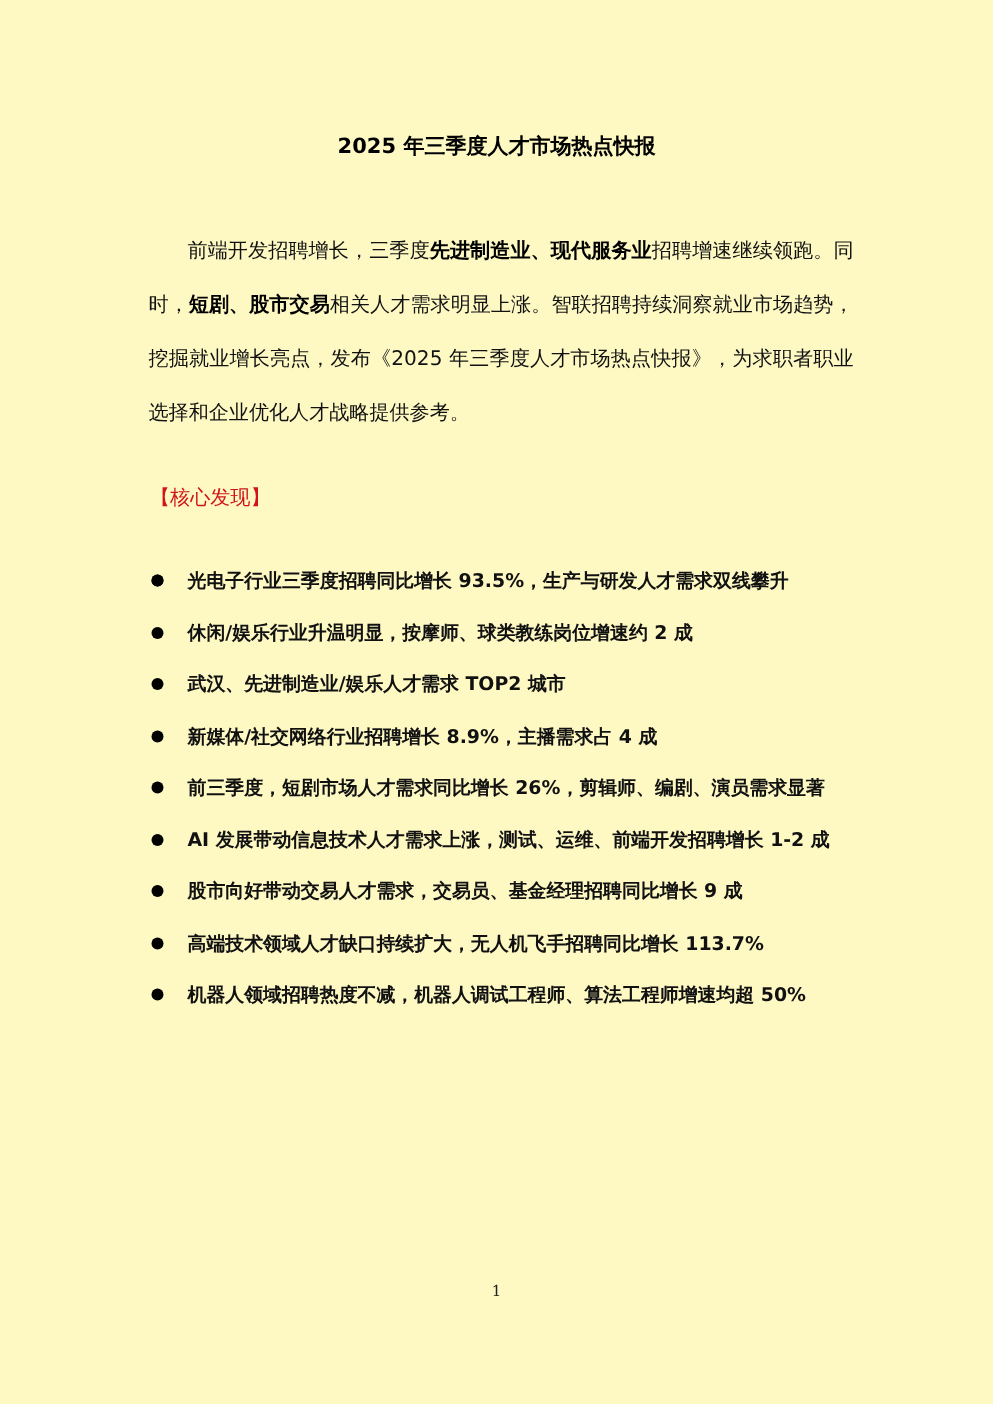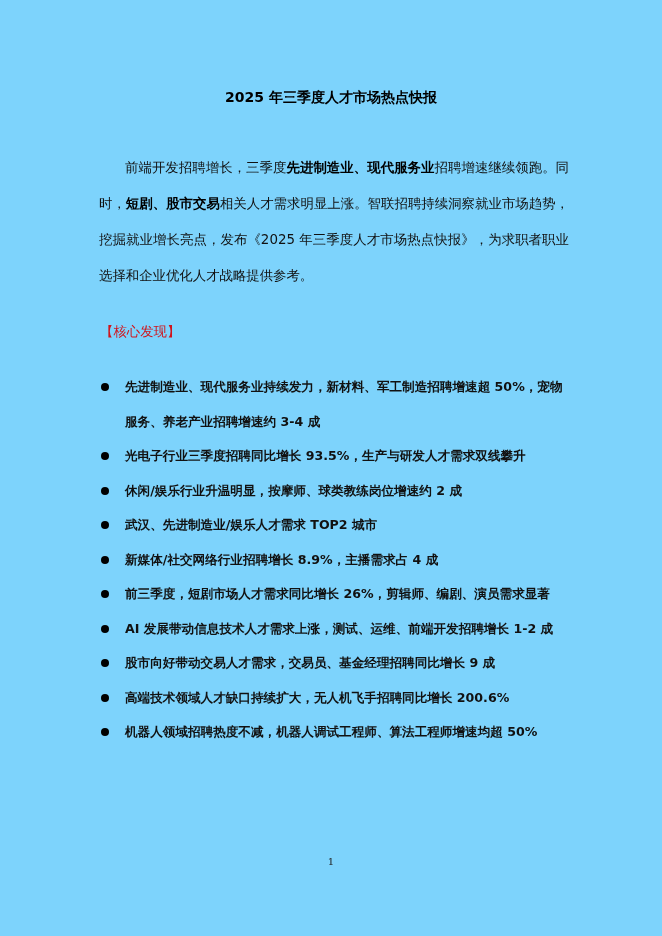--- a/index.html
+++ b/index.html
@@ -14,21 +14,21 @@
       overflow: hidden;
       font-family: "DejaVu Sans", "Liberation Sans", sans-serif;
       color: #000000;
     }
     .page {
       position: absolute;
       left: 0;
       top: 0;
       width: 662px;
       height: 936px;
-      background: #7dd3fc;
+      background: #fef9c3;
     }
     .title {
       position: absolute;
       left: 0;
       width: 662px;
       top: 89px;
       text-align: center;
       font-size: 14px;
       font-weight: bold;
       letter-spacing: 0;
@@ -96,26 +96,26 @@
 <div class="page">
   <div class="title">2025 年三季度人才市场热点快报</div>
 
   <p class="intro" style="margin:0;">
     <span>前端开发招聘增长，三季度</span><b>先进制造业、现代服务业</b><span>招聘增速继续领跑。同时，</span><b>短剧、股市交易</b><span>相关人才需求明显上涨。智联招聘持续洞察就业市场趋势，挖掘就业增长亮点，发布《2025 年三季度人才市场热点快报》，为求职者职业选择和企业优化人才战略提供参考。</span>
   </p>
 
   <div class="section-heading" style="color: rgb(208, 20, 28);">【核心发现】</div>
 
   <ul class="findings">
-    <li class="finding"><span class="bullet"></span><span>先进制造业、现代服务业持续发力，新材料、军工制造招聘增速超 50%，宠物服务、养老产业招聘增速约 3-4 成</span></li>
+    <li class="finding"><span class="bullet"></span></li>
     <li class="finding"><span class="bullet"></span><span>光电子行业三季度招聘同比增长 93.5%，生产与研发人才需求双线攀升</span></li>
     <li class="finding"><span class="bullet"></span><span>休闲/娱乐行业升温明显，按摩师、球类教练岗位增速约 2 成</span></li>
     <li class="finding"><span class="bullet"></span><span>武汉、先进制造业/娱乐人才需求 TOP2 城市</span></li>
     <li class="finding"><span class="bullet"></span><span>新媒体/社交网络行业招聘增长 8.9%，主播需求占 4 成</span></li>
     <li class="finding"><span class="bullet"></span><span>前三季度，短剧市场人才需求同比增长 26%，剪辑师、编剧、演员需求显著</span></li>
     <li class="finding"><span class="bullet"></span><span>AI 发展带动信息技术人才需求上涨，测试、运维、前端开发招聘增长 1-2 成</span></li>
     <li class="finding"><span class="bullet"></span><span>股市向好带动交易人才需求，交易员、基金经理招聘同比增长 9 成</span></li>
-    <li class="finding"><span class="bullet"></span><span>高端技术领域人才缺口持续扩大，无人机飞手招聘同比增长 200.6%</span></li>
+    <li class="finding"><span class="bullet"></span><span>高端技术领域人才缺口持续扩大，无人机飞手招聘同比增长 113.7%</span></li>
     <li class="finding"><span class="bullet"></span><span>机器人领域招聘热度不减，机器人调试工程师、算法工程师增速均超 50%</span></li>
   </ul>
 
   <div class="page-number">1</div>
 </div>
 
 </body></html>

